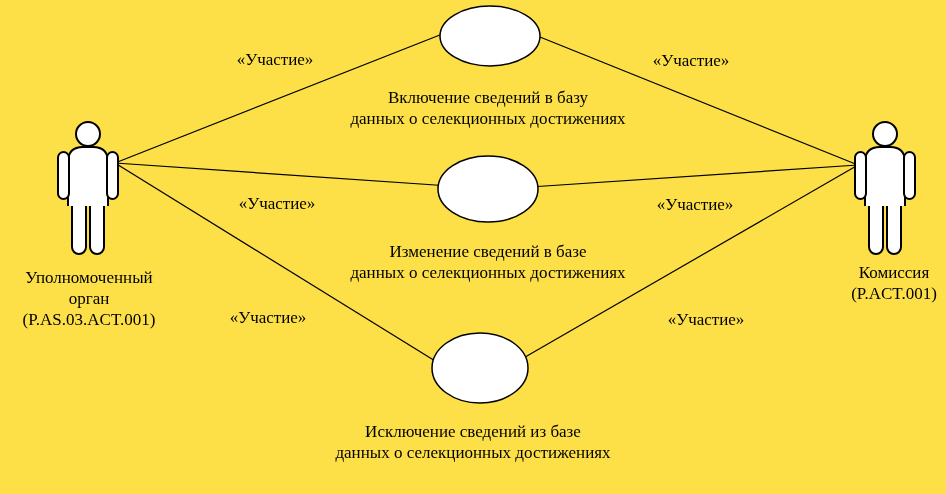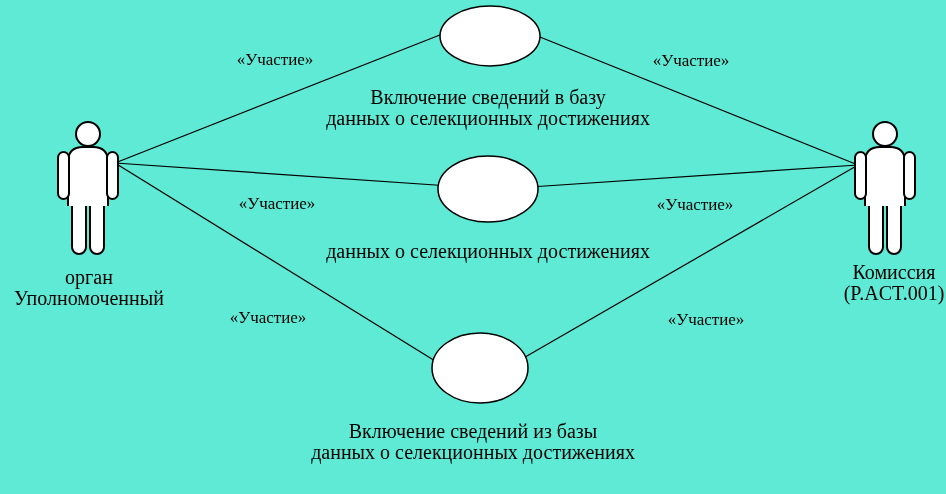--- a/index.html
+++ b/index.html
@@ -1,40 +1,40 @@
 <!DOCTYPE html>
 <html><head>
 <meta charset="utf-8">
 <style>
   html, body { margin: 0; padding: 0; }
   body { background: #ffffff; }
   .stage {
     position: relative;
     width: 946px;
     height: 494px;
-    background: #5eead4;
+    background: #fde047;
     font-family: "Liberation Serif", "DejaVu Serif", serif;
     color: #000000;
     overflow: hidden;
   }
   .stage svg { position: absolute; left: 0; top: 0; }
   .assoc-line { stroke: #000000; stroke-width: 1.2; }
   .uc-ellipse { fill: #ffffff; stroke: #000000; stroke-width: 1.5; }
   .actor-part { fill: #ffffff; stroke: #000000; stroke-width: 2; }
   .stereo-label {
     position: absolute;
     transform: translate(-50%, -50%);
     white-space: nowrap;
     font-size: 17px;
     line-height: 20px;
   }
   .uc-label, .actor-label {
     position: absolute;
     text-align: center;
-    font-size: 20px;
+    font-size: 17px;
     line-height: 21px;
   }
   .uc-label span, .actor-label span { display: block; }
 </style>
 </head>
 <body>
 
 <div class="stage">
 
   <svg width="946" height="494" viewBox="0 0 946 494">
@@ -71,29 +71,31 @@
   <div class="stereo-label" style="left:277px; top:204px;">«Участие»</div>
   <div class="stereo-label" style="left:695px; top:205px;">«Участие»</div>
   <div class="stereo-label" style="left:268px; top:318px;">«Участие»</div>
   <div class="stereo-label" style="left:706px; top:320px;">«Участие»</div>
 
   <div class="uc-label" style="left:318px; top:87px; width:340px;">
     <span>Включение сведений в базу</span>
     <span>данных о селекционных достижениях</span>
   </div>
   <div class="uc-label" style="left:318px; top:241px; width:340px;">
+    <span>Изменение сведений в базе</span>
     <span>данных о селекционных достижениях</span>
   </div>
   <div class="uc-label" style="left:303px; top:421px; width:340px;">
-    <span>Включение сведений из базы</span>
+    <span>Исключение сведений из базе</span>
     <span>данных о селекционных достижениях</span>
   </div>
 
   <div class="actor-label" style="left:0px; top:267px; width:178px;">
+    <span>Уполномоченный</span>
     <span>орган</span>
-    <span>Уполномоченный</span>
+    <span>(P.AS.03.ACT.001)</span>
   </div>
   <div class="actor-label" style="left:834px; top:262px; width:120px;">
     <span>Комиссия</span>
     <span>(P.ACT.001)</span>
   </div>
 
 </div>
 
 </body></html>

